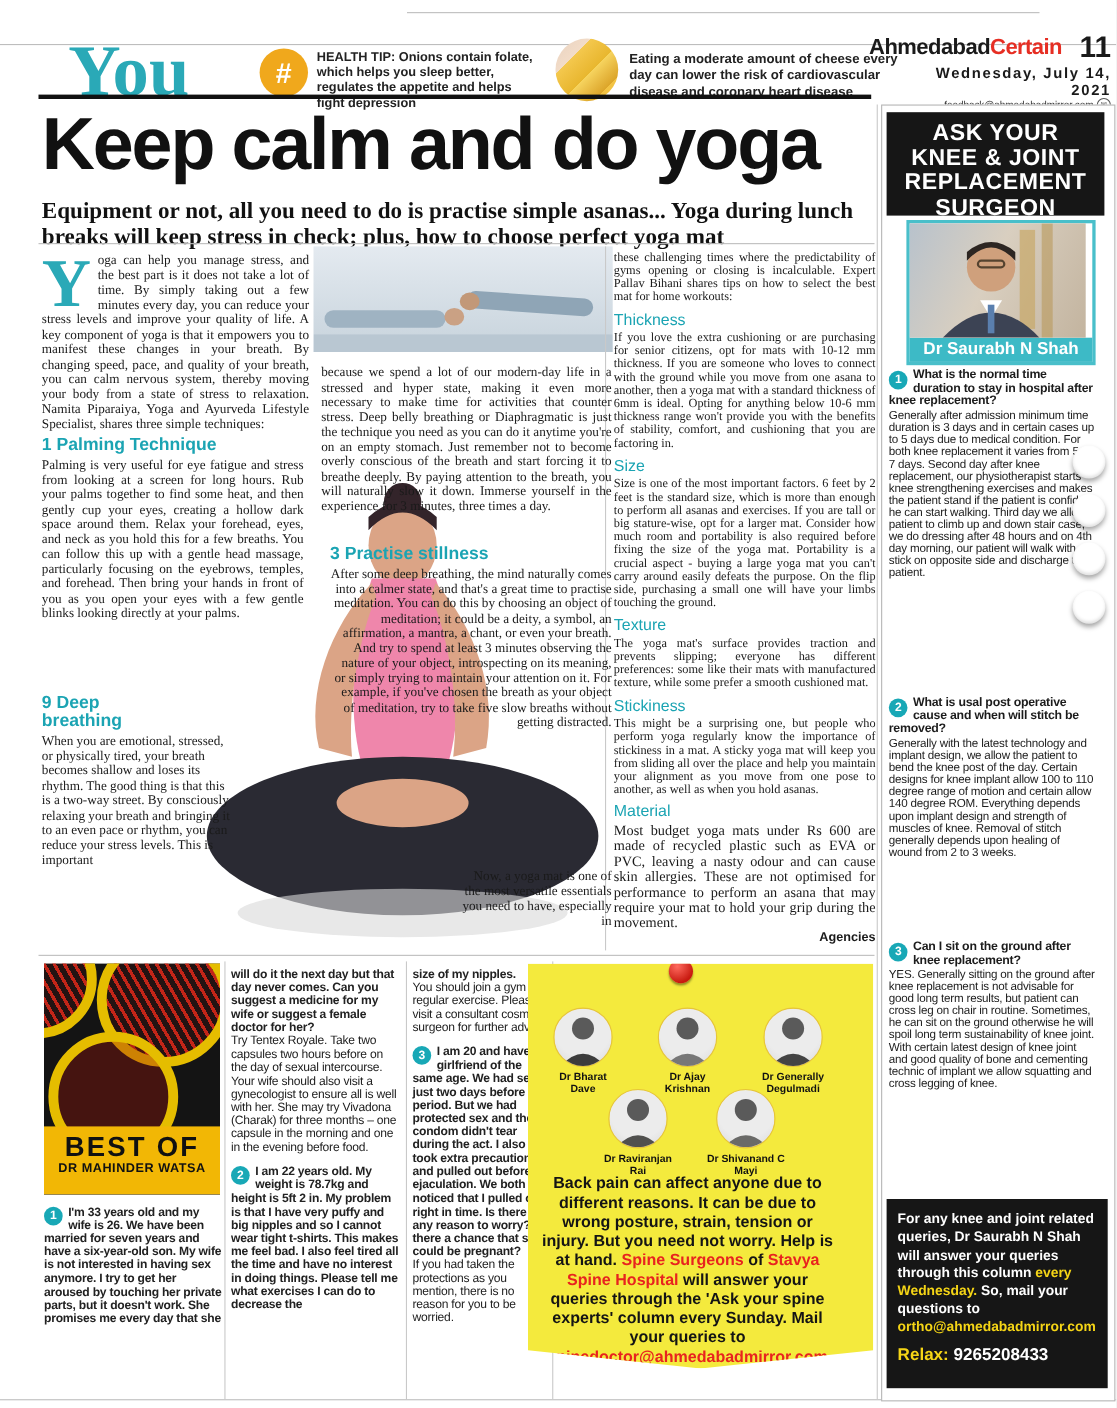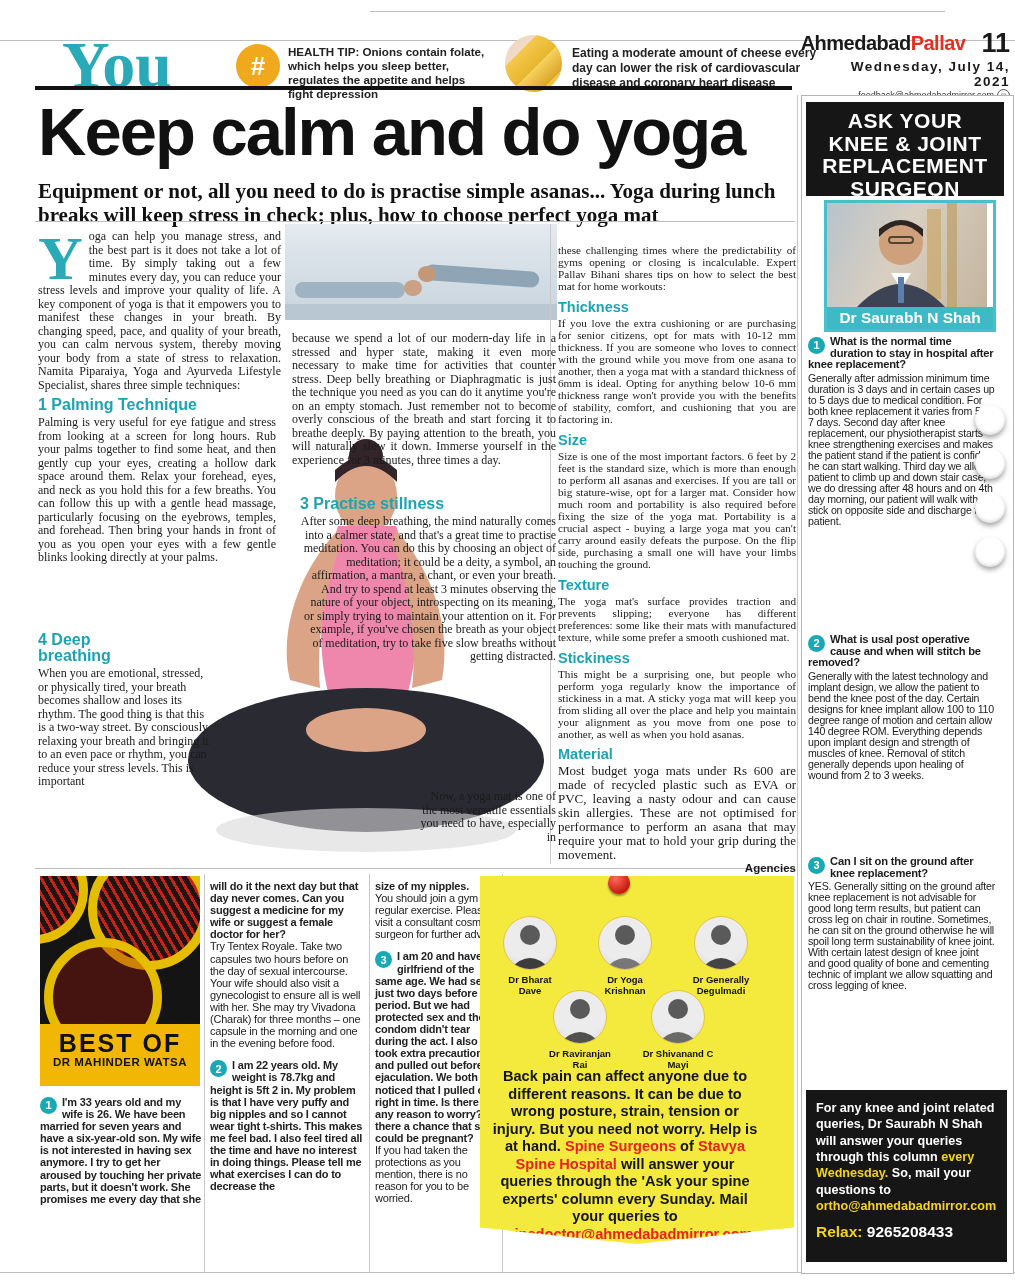--- a/index.html
+++ b/index.html
@@ -24,21 +24,21 @@
   .soc{display:inline-block;width:11px;height:11px;border:1px solid #555;border-radius:50%;
     font-size:7px;line-height:11px;text-align:center;color:#555;vertical-align:middle;margin-left:3px;}
 
   
   .headline{font-family:Liberation Sans, sans-serif;font-weight:900;font-size:67px;letter-spacing:-2px;line-height:1;color:#111;}
   .subhead{font-family:"Liberation Serif",serif;font-weight:bold;font-size:21px;line-height:1.12;color:#111;}
 
   
   .body-txt{font-family:"Liberation Serif",serif;font-size:12px;line-height:1.13;text-align:justify;}
   .sec-head{color:#1ba4b3;font-weight:bold;font-size:16px;line-height:1.0;margin:0 0 3px 0;}
-  .mat-head{color:#1ba4b3;font-weight:bold;font-size:14.5px;margin:7px 0 2px 0;}
+  .mat-head{color:#1ba4b3;font-weight:normal;font-size:14.5px;margin:7px 0 2px 0;}
   .dropcap{float:left;font-family:"Liberation Serif",serif;font-weight:bold;font-size:62px;line-height:0.8;
     color:#2aa9b7;margin:4px 6px 0 0;}
   .byline{font-weight:bold;font-family:"Liberation Sans",sans-serif;font-size:11.5px;text-align:right;}
 
   
   .cond{font-size:11px;line-height:1.1;letter-spacing:-0.2px;color:#222;}
   .cond b,.cond .q{font-weight:bold;}
   .numcirc{float:left;width:17px;height:17px;border-radius:50%;background:#18a8b6;color:#fff;
     font-weight:bold;font-size:11px;display:flex;align-items:center;justify-content:center;margin:1px 5px 2px 0;}
 
@@ -82,21 +82,21 @@
   <div class="abs hline" style="left:0;top:1272px;width:1015px;"></div>
 
   <div class="abs you-logo" style="left:62px;top:32px;">You</div>
   <div class="abs hash-circle" style="left:236px;top:44px;">#</div>
   <div class="abs tip" style="left:288px;top:45px;width:198px;"><span class="lbl">HEALTH TIP:</span><span> Onions contain folate, which helps you sleep better, regulates the appetite and helps fight depression</span></div>
   <div class="abs cheese" style="left:505px;top:35px;"></div>
   <div class="abs" style="left:572px;top:46px;width:268px;font-size:12px;line-height:1.25;font-weight:bold;color:#222;">Eating a moderate amount of cheese every day can lower the risk of cardiovascular disease and coronary heart disease</div>
 
   <div class="abs" style="left:828px;top:28px;width:182px;text-align:right;">
     <div style="display:flex;align-items:flex-start;justify-content:flex-end;gap:8px;">
-      <div class="mast-name" style="margin-top:4px;"><span>Ahmedabad</span><span class="red">Pallav</span></div>
+      <div class="mast-name" style="margin-top:4px;"><span>Ahmedabad</span><span class="red">Certain</span></div>
       <div style="width:1px;height:30px;background:#222;"></div>
       <div class="pgnum">11</div>
     </div>
     <div class="mast-date">Wednesday, July 14, 2021</div>
     <div class="mast-contact">
       <div><span>feedback@ahmedabadmirror.com</span><span class="soc">✉</span></div>
       <div><span>facebook.com/theahmedabadmirror</span><span class="soc">f</span></div>
       <div><span>@ahmedabadmirror</span><span class="soc">t</span></div>
     </div>
   </div>
@@ -132,35 +132,35 @@
   </div>
 
   <div class="abs body-txt" style="left:38px;top:230px;width:243px;z-index:1;">
     <span class="dropcap">Y</span><span>oga can help you manage stress, and the best part is it does not take a lot of time. By simply taking out a few minutes every day, you can reduce your stress levels and improve your quality of life. A key component of yoga is that it empowers you to manifest these changes in your breath. By changing speed, pace, and quality of your breath, you can calm nervous system, thereby moving your body from a state of stress to relaxation. Namita Piparaiya, Yoga and Ayurveda Lifestyle Specialist, shares three simple techniques:</span>
   </div>
   <div class="abs" style="left:38px;top:397px;width:238px;z-index:1;">
     <div class="sec-head">1 Palming Technique</div>
     <div class="body-txt">Palming is very useful for eye fatigue and stress from looking at a screen for long hours. Rub your palms together to find some heat, and then gently cup your eyes, creating a hollow dark space around them. Relax your forehead, eyes, and neck as you hold this for a few breaths. You can follow this up with a gentle head massage, particularly focusing on the eyebrows, temples, and forehead. Then bring your hands in front of you as you open your eyes with a few gentle blinks looking directly at your palms.</div>
   </div>
   <div class="abs" style="left:38px;top:632px;width:178px;z-index:1;">
-    <div class="sec-head" style="width:120px;">4 Deep breathing</div>
+    <div class="sec-head" style="width:120px;">9 Deep breathing</div>
     <div class="body-txt" style="width:172px;text-align:left;">When you are emotional, stressed, or physically tired, your breath becomes shallow and loses its rhythm. The good thing is that this is a two-way street. By consciously relaxing your breath and bringing it to an even pace or rhythm, you can reduce your stress levels. This is important</div>
   </div>
 
   <div class="abs body-txt" style="left:292px;top:332px;width:264px;z-index:1;">because we spend a lot of our modern-day life in a stressed and hyper state, making it even more necessary to make time for activities that counter stress. Deep belly breathing or Diaphragmatic is just the technique you need as you can do it anytime you're on an empty stomach. Just remember not to become overly conscious of the breath and start forcing it to breathe deeply. By paying attention to the breath, you will naturally slow it down. Immerse yourself in the experience for 3 minutes, three times a day.</div>
   <div class="abs" style="left:300px;top:496px;width:256px;z-index:1;">
     <div class="sec-head">3 Practise stillness</div>
     <div class="body-txt" style="text-align:right;">After some deep breathing, the mind naturally comes into a calmer state, and that's a great time to practise meditation. You can do this by choosing an object of meditation; it could be a deity, a symbol, an affirmation, a mantra, a chant, or even your breath. And try to spend at least 3 minutes observing the nature of your object, introspecting on its meaning, or simply trying to maintain your attention on it. For example, if you've chosen the breath as your object of meditation, try to take five slow breaths without getting distracted.</div>
   </div>
   <div class="abs body-txt" style="left:420px;top:790px;width:136px;text-align:right;z-index:1;">Now, a yoga mat is one of the most versatile essentials you need to have, especially in</div>
 
   <div class="abs vline" style="left:550px;top:224px;height:640px;"></div>
   <div class="abs vline" style="left:797px;top:95px;height:1177px;"></div>
 
-  <div class="abs" style="left:558px;top:244px;width:238px;height:640px;overflow:hidden;z-index:1;">
+  <div class="abs" style="left:558px;top:228px;width:238px;height:640px;overflow:hidden;z-index:1;">
     <div class="body-txt" style="font-size:11.2px;line-height:1.07;">these challenging times where the predictability of gyms opening or closing is incalculable. Expert Pallav Bihani shares tips on how to select the best mat for home workouts:</div>
     <div class="mat-head">Thickness</div>
     <div class="body-txt" style="font-size:11.2px;line-height:1.07;">If you love the extra cushioning or are purchasing for senior citizens, opt for mats with 10-12 mm thickness. If you are someone who loves to connect with the ground while you move from one asana to another, then a yoga mat with a standard thickness of 6mm is ideal. Opting for anything below 10-6 mm thickness range won't provide you with the benefits of stability, comfort, and cushioning that you are factoring in.</div>
     <div class="mat-head">Size</div>
     <div class="body-txt" style="font-size:11.2px;line-height:1.07;">Size is one of the most important factors. 6 feet by 2 feet is the standard size, which is more than enough to perform all asanas and exercises. If you are tall or big stature-wise, opt for a larger mat. Consider how much room and portability is also required before fixing the size of the yoga mat. Portability is a crucial aspect - buying a large yoga mat you can't carry around easily defeats the purpose. On the flip side, purchasing a small one will have your limbs touching the ground.</div>
     <div class="mat-head">Texture</div>
     <div class="body-txt" style="font-size:11.2px;line-height:1.07;">The yoga mat's surface provides traction and prevents slipping; everyone has different preferences: some like their mats with manufactured texture, while some prefer a smooth cushioned mat.</div>
     <div class="mat-head">Stickiness</div>
     <div class="body-txt" style="font-size:11.2px;line-height:1.07;">This might be a surprising one, but people who perform yoga regularly know the importance of stickiness in a mat. A sticky yoga mat will keep you from sliding all over the place and help you maintain your alignment as you move from one pose to another, as well as when you hold asanas.</div>
     <div class="mat-head">Material</div>
@@ -219,21 +219,21 @@
       </div>
       <div class="doc-name">Dr Bharat Dave</div>
     </div>
     <div class="abs" style="left:112px;top:40px;width:66px;">
       <div class="doc-circle" style="margin:0 auto;">
         <svg width="52" height="52">
             <circle cx="26" cy="18" r="10" fill="#5a5a5a"></circle>
             <path d="M6,52 Q26,30 46,52 Z" fill="#777"></path>
           </svg>
       </div>
-      <div class="doc-name">Dr Yoga Krishnan</div>
+      <div class="doc-name">Dr Ajay Krishnan</div>
     </div>
     <div class="abs" style="left:200px;top:40px;width:82px;">
       <div class="doc-circle" style="margin:0 auto;">
         <svg width="52" height="52">
             <circle cx="26" cy="18" r="10" fill="#5a5a5a"></circle>
             <path d="M6,52 Q26,30 46,52 Z" fill="#444"></path>
           </svg>
       </div>
       <div class="doc-name">Dr Generally Degulmadi</div>
     </div>

